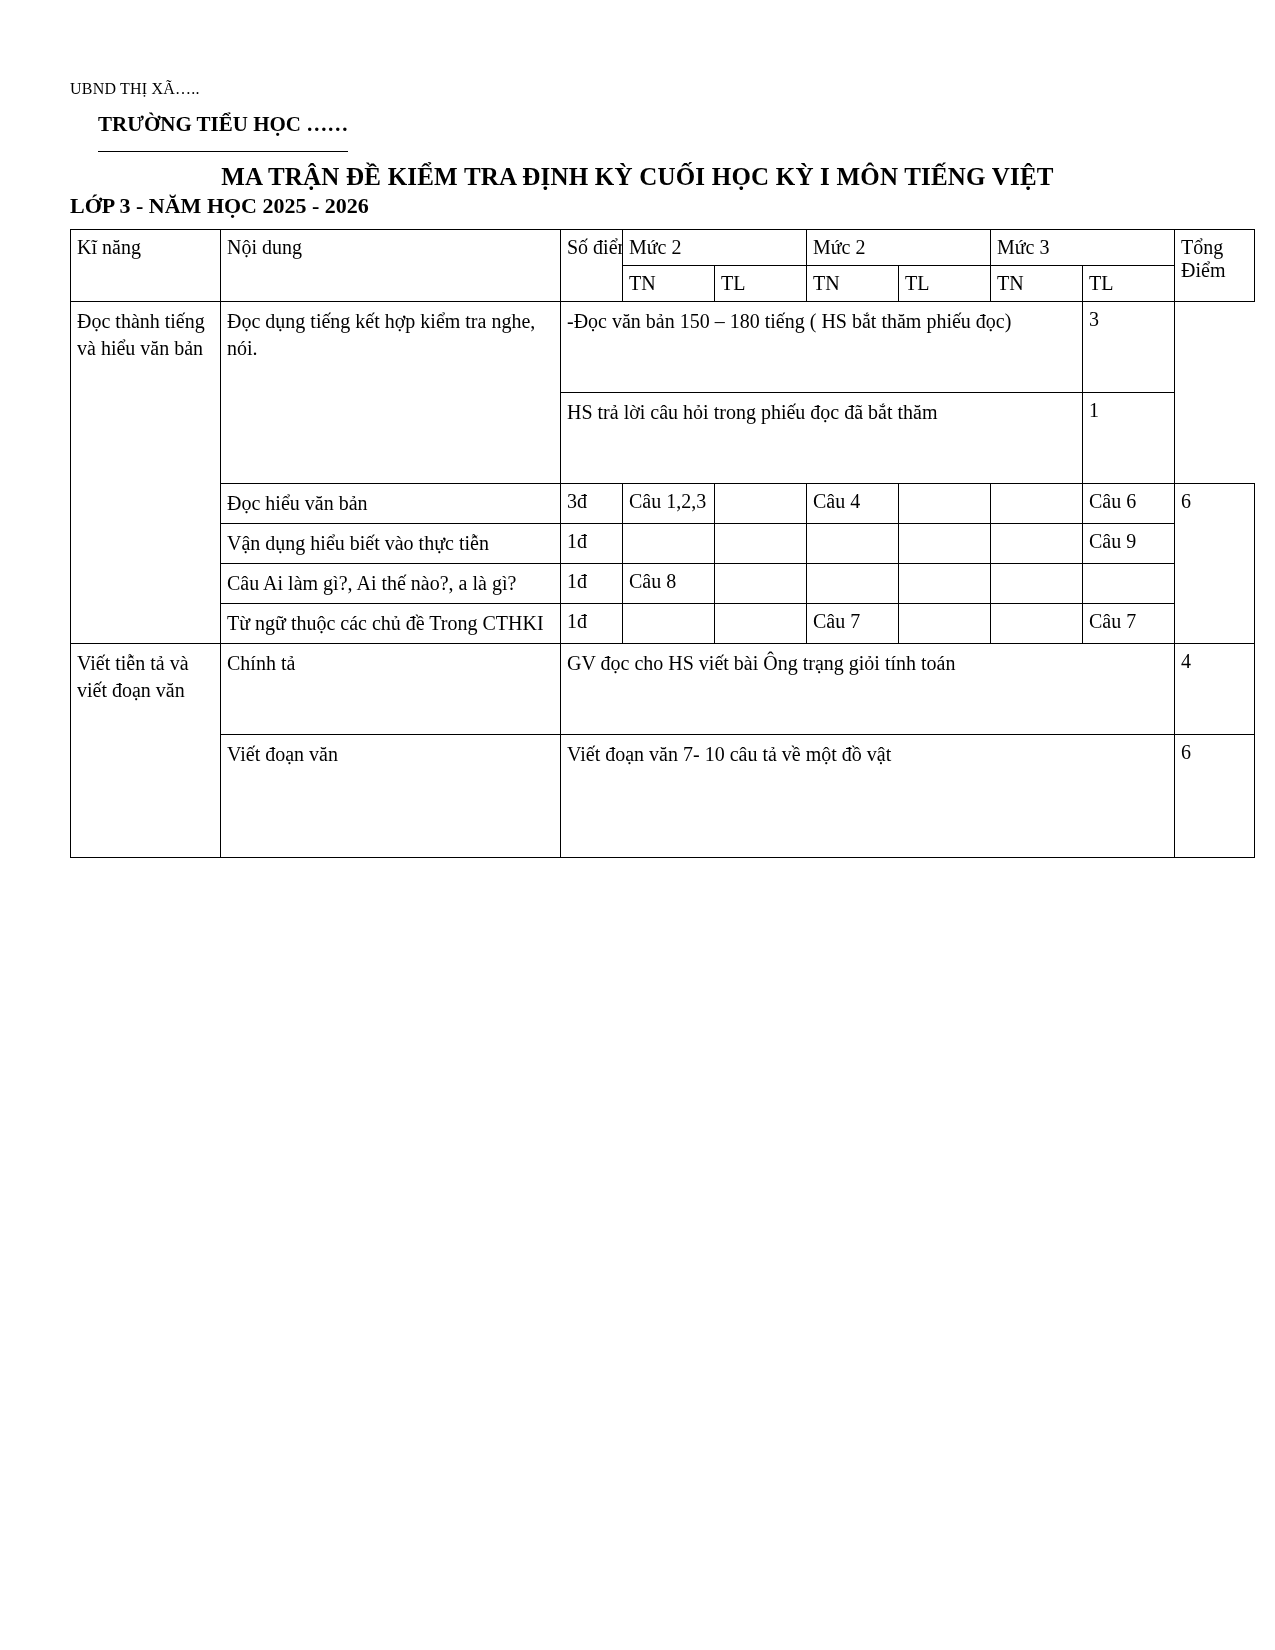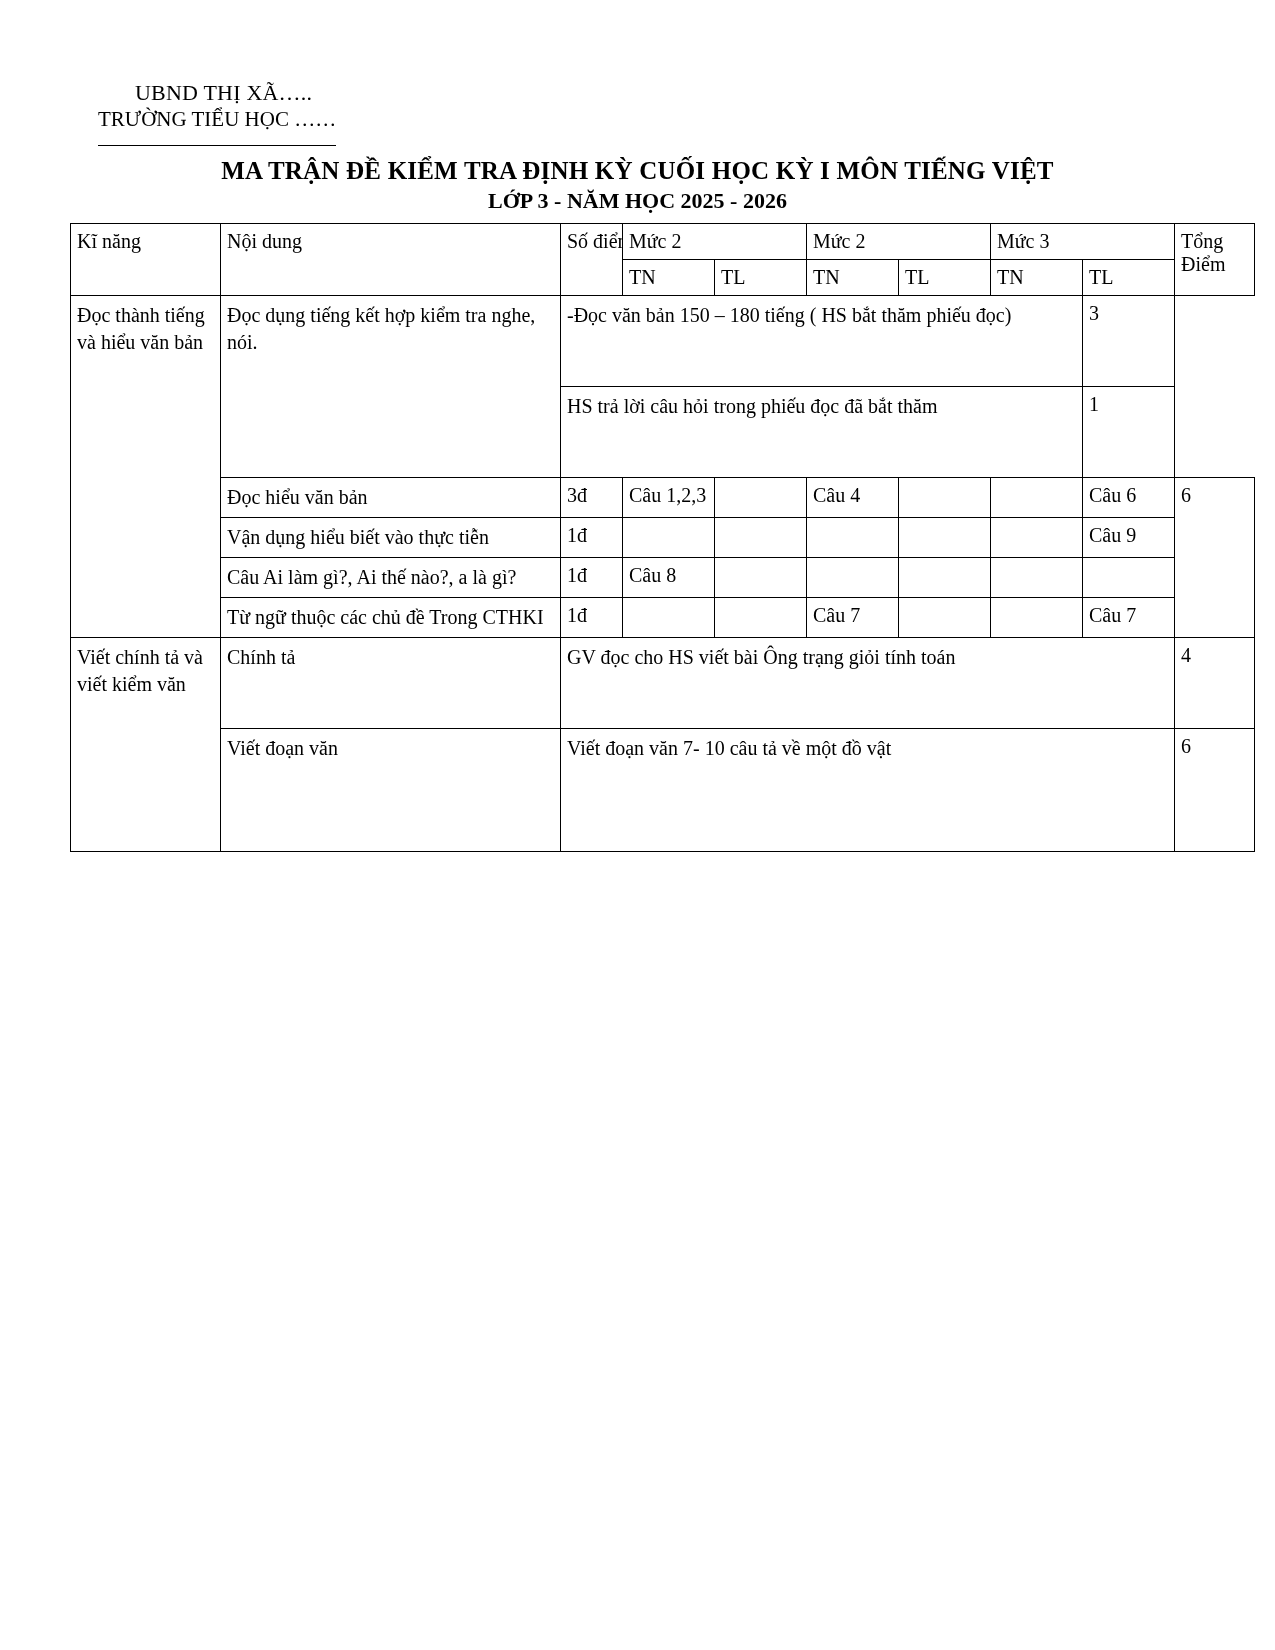--- a/index.html
+++ b/index.html
@@ -18,44 +18,43 @@
     position: relative;
     width: 1275px;
     height: 1650px;
     box-sizing: border-box;
     padding: 80px 70px 0 70px;
   }
   .hdr {
     line-height: 1.15;
   }
   .hdr-line1 {
-    font-size: 22px;
-    margin-left: 65px;
+    font-size: 16px;
     letter-spacing: 0.2px;
   }
   .hdr-line2 {
     font-size: 21px;
-    font-weight: normal;
+    font-weight: bold;
     margin-left: 28px;
-    margin-top: 2px;
+    margin-top: 14px;
     display: inline-block;
     border-bottom: 1.5px solid #000;
     padding-bottom: 14px;
   }
   .hdr-line3 {
     font-size: 25px;
     font-weight: bold;
     text-align: center;
     margin-top: 11px;
     letter-spacing: 0.2px;
   }
   .hdr-line4 {
     font-size: 22px;
     font-weight: bold;
-    text-align: center;
+    text-align: left;
     margin-top: 2px;
   }
 
   table.matrix {
     border-collapse: collapse;
     width: 1135px;
     margin-top: 10px;
     table-layout: fixed;
   }
   table.matrix td, table.matrix th {
@@ -205,21 +204,21 @@
         <td class="center">1đ</td>
         <td></td>
         <td></td>
         <td>Câu 7</td>
         <td></td>
         <td></td>
         <td class="v-bottom">Câu 7</td>
       </tr>
 
       <tr>
-        <td class="skill-cell" rowspan="2">Viết chính tả và viết kiểm văn</td>
+        <td class="skill-cell" rowspan="2">Viết tiễn tả và viết đoạn văn</td>
         <td class="content-cell cell-tall">Chính tả</td>
         <td class="content-cell" colspan="7">GV đọc cho HS viết bài Ông trạng giỏi tính toán</td>
         <td class="bold-c">4</td>
       </tr>
 
       <tr>
         <td class="content-cell" style="height:110px;">Viết đoạn văn</td>
         <td class="content-cell tcenter" colspan="7">Viết đoạn văn 7- 10 câu tả về một đồ vật</td>
         <td class="bold-c">6</td>
       </tr>

